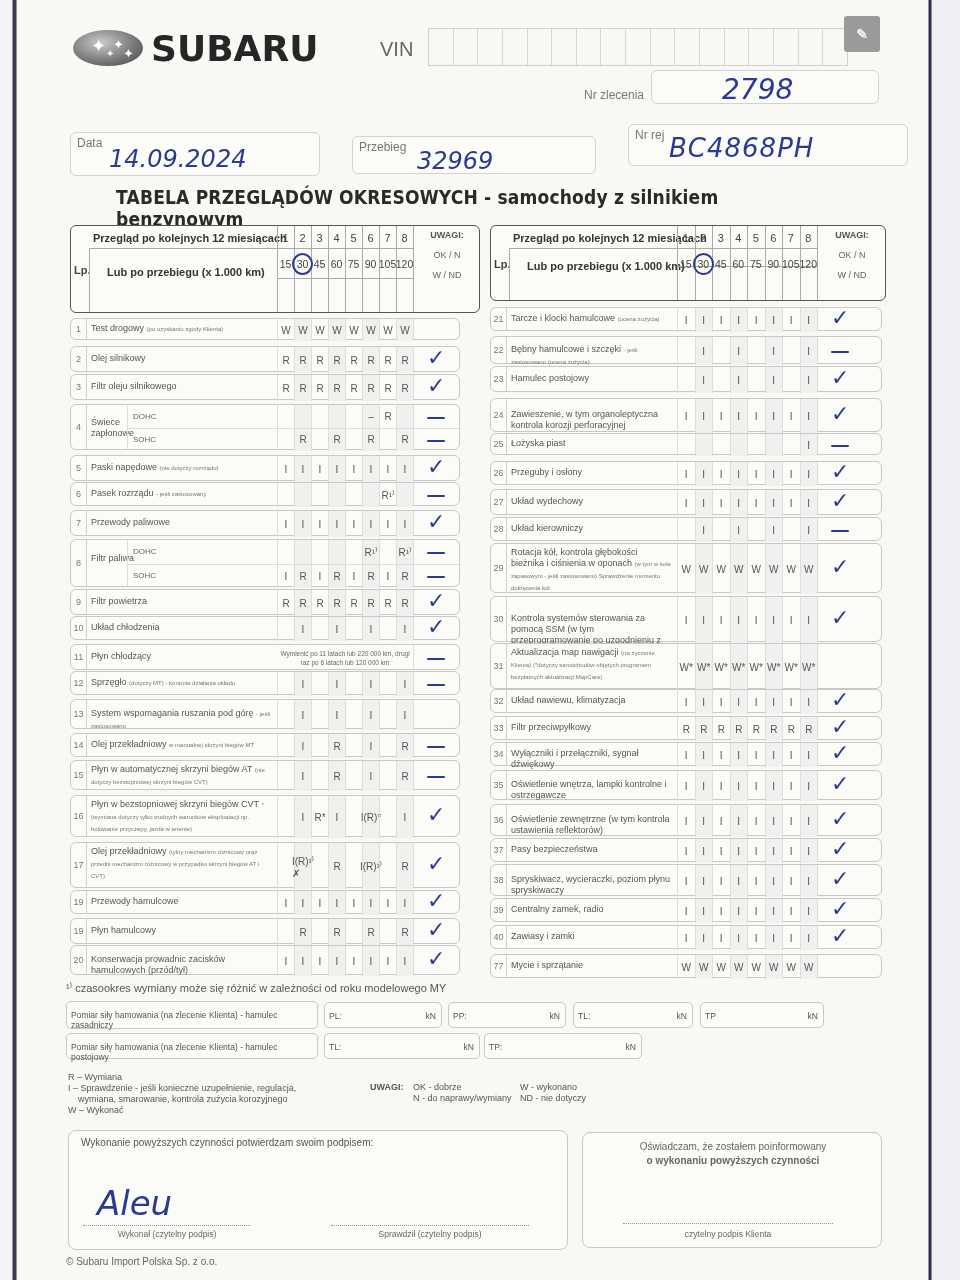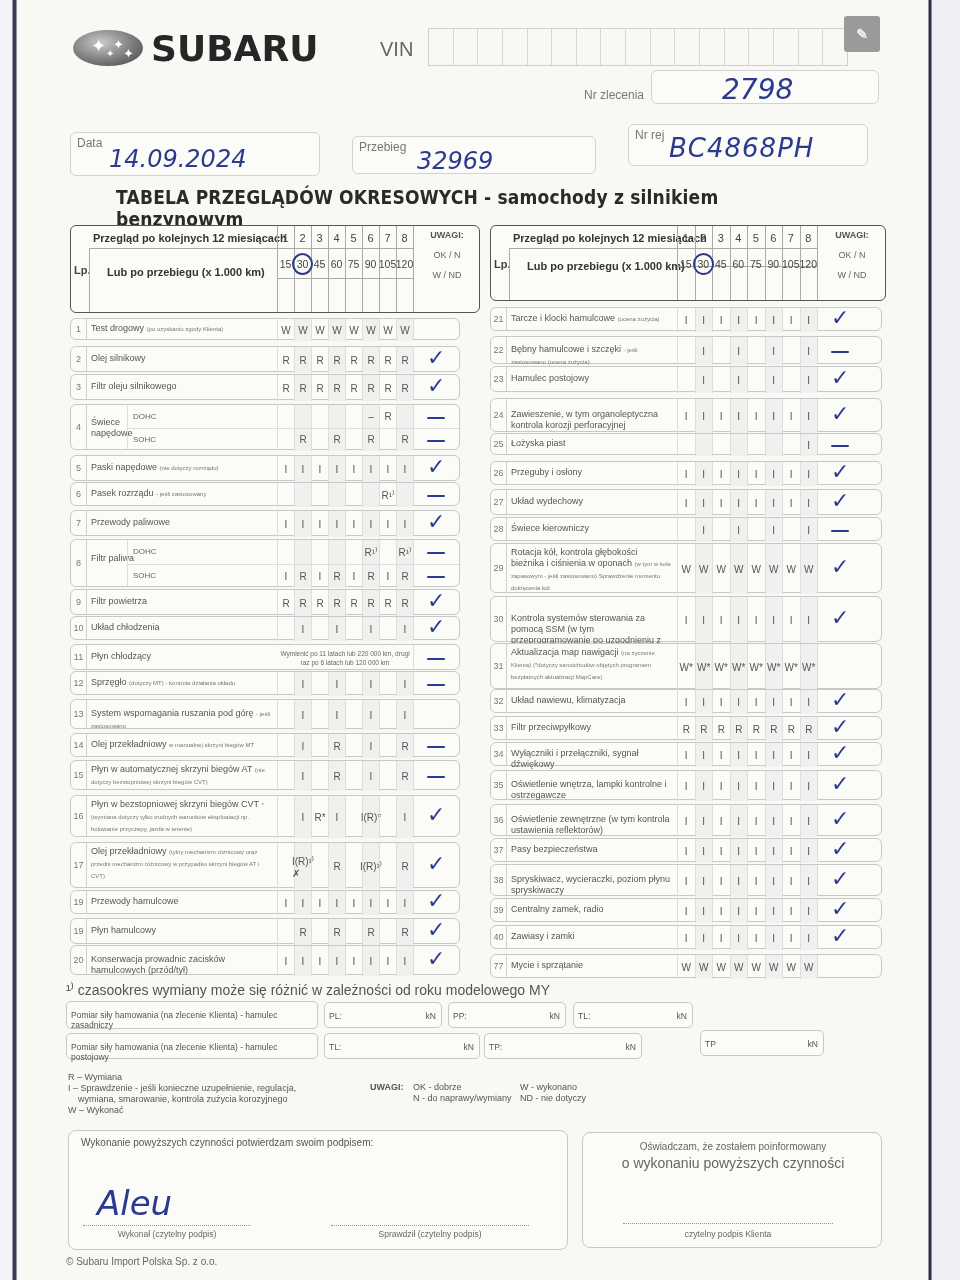--- a/index.html
+++ b/index.html
@@ -40,21 +40,21 @@
   .row .n { position: absolute; left: 0; top: 0; bottom: 0; width: 16px; font-size: 9px; color: #777; display: flex; align-items: center; justify-content: center; border-right: 1px solid #d0d0d0; }
   .row .lbl { position: absolute; left: 20px; font-size: 9px; color: #555; line-height: 11px; }
   .row .lbl small { font-size: 6px; color: #777; }
   .row .sub { position: absolute; font-size: 8px; color: #666; }
   .row .c { position: absolute; top: 0; bottom: 0; font-size: 10px; color: #555; display: flex; align-items: center; justify-content: center; border-left: 1px solid #ddd; }
   .row .c.shade { background: #f0f0ee; }
   .row .mark { position: absolute; font-size: 22px; color: #2b3a8f; font-family: "DejaVu Sans", sans-serif; line-height: 1; }
   .row .dash { position: absolute; height: 2px; background: #2b3a8f; width: 18px; border-radius: 1px; }
   .row .note { position: absolute; font-size: 6.5px; color: #666; text-align: center; line-height: 9px; }
 
-  .footnote { position: absolute; left: 48px; top: 980px; font-size: 14px; color: #555; text-align: center; }
+  .footnote { position: absolute; left: 48px; top: 980px; font-size: 11px; color: #555; text-align: center; }
   .mbox { position: absolute; border: 1px solid #c8c8c8; border-radius: 5px; background: #fbfbf8; font-size: 8.5px; color: #555; }
   .mbox .l { position: absolute; left: 4px; top: 8px; }
   .mbox .u { position: absolute; right: 5px; top: 8px; }
 
   .legend { position: absolute; font-size: 9px; color: #555; line-height: 11px; }
 
   .sigbox { position: absolute; border: 1px solid #c8c8c8; border-radius: 8px; background: #fbfbf8; }
   .sigbox .t { position: absolute; font-size: 10px; color: #555; }
   .sigbox .dots { position: absolute; border-top: 1px dotted #999; }
   .sigbox .cap { position: absolute; font-size: 8.5px; color: #666; text-align: center; }
@@ -105,21 +105,21 @@
   </div>
 
   <div class="field-box" style="left:52px;top:132px;width:250px;height:44px;">
     <span class="field-label">Data</span>
     <span class="hand" style="left:38px;top:12px;font-size:24px;">14.09.2024</span>
   </div>
   <div class="field-box" style="left:334px;top:136px;width:244px;height:38px;">
     <span class="field-label">Przebieg</span>
     <span class="hand" style="left:64px;top:10px;font-size:24px;">32969</span>
   </div>
-  <div class="field-box" style="left:610px;top:124px;width:240px;height:42px;padding-left:48px;">
+  <div class="field-box" style="left:610px;top:124px;width:280px;height:42px;padding-left:48px;">
     <span class="field-label">Nr rej</span>
     <span class="hand" style="left:40px;top:8px;font-size:26px;letter-spacing:1px;">BC4868PH</span>
   </div>
 
   <div class="title">TABELA PRZEGLĄDÓW OKRESOWYCH - samochody z silnikiem benzynowym</div>
 
   <div class="thead" id="thead-left" style="left:52px;top:225px;width:410px;height:88px;">
       <span class="lp" style="top:38px;left:3px;">Lp.</span>
       <div class="vline" style="left:18px;top:22px;"></div>
       <span class="hdr1" style="left:22px;top:6px;">Przegląd po kolejnych 12 miesiącach</span>
@@ -232,21 +232,21 @@
         <span class="c shade" style="left:257px;width:17px;top:0px;bottom:auto;height:26px;">R</span>
         <span class="c" style="left:274px;width:17px;top:0px;bottom:auto;height:26px;">R</span>
         <span class="c shade" style="left:291px;width:17px;top:0px;bottom:auto;height:26px;">R</span>
         <span class="c" style="left:308px;width:17px;top:0px;bottom:auto;height:26px;">R</span>
         <span class="c shade" style="left:325px;width:17px;top:0px;bottom:auto;height:26px;">R</span>
         <span class="mark" style="left:356px;top:0px;">✓</span>
         <span style="position:absolute;left:342px;top:0;bottom:0;border-left:1px solid #ddd;"></span>
       </div>
       <div class="row" style="left: 52px; top: 404px; width: 390px; height: 46px;">
         <span class="n">4</span>
-        <span class="lbl" style="top:12px;width:50px;"><span>Świece napędowe</span> <small></small></span>
+        <span class="lbl" style="top:12px;width:50px;"><span>Świece zapłonowe</span> <small></small></span>
         <span class="sub" style="left:62px;top:6.5px;">DOHC</span>
         <span class="c" style="left:206px;width:17px;top:0px;bottom:auto;height:23px;"></span>
         <span class="c shade" style="left:223px;width:17px;top:0px;bottom:auto;height:23px;"></span>
         <span class="c" style="left:240px;width:17px;top:0px;bottom:auto;height:23px;"></span>
         <span class="c shade" style="left:257px;width:17px;top:0px;bottom:auto;height:23px;"></span>
         <span class="c" style="left:274px;width:17px;top:0px;bottom:auto;height:23px;"></span>
         <span class="c shade" style="left:291px;width:17px;top:0px;bottom:auto;height:23px;">–</span>
         <span class="c" style="left:308px;width:17px;top:0px;bottom:auto;height:23px;">R</span>
         <span class="c shade" style="left:325px;width:17px;top:0px;bottom:auto;height:23px;"></span>
         <span class="dash" style="left:356px;top:11.5px;"></span>
@@ -589,21 +589,21 @@
         <span class="c shade" style="left:238.5px;width:17.5px;top:0px;bottom:auto;height:26px;">I</span>
         <span class="c" style="left:256px;width:17.5px;top:0px;bottom:auto;height:26px;">I</span>
         <span class="c shade" style="left:273.5px;width:17.5px;top:0px;bottom:auto;height:26px;">I</span>
         <span class="c" style="left:291px;width:17.5px;top:0px;bottom:auto;height:26px;">I</span>
         <span class="c shade" style="left:308.5px;width:17.5px;top:0px;bottom:auto;height:26px;">I</span>
         <span class="mark" style="left:340px;top:0px;">✓</span>
         <span style="position:absolute;left:326px;top:0;bottom:0;border-left:1px solid #ddd;"></span>
       </div>
       <div class="row" style="left: 472px; top: 517px; width: 392px; height: 24px;">
         <span class="n">28</span>
-        <span class="lbl" style="top:5px;width:162px;"><span>Świece kierowniczy</span> <small></small></span>
+        <span class="lbl" style="top:5px;width:162px;"><span>Układ kierowniczy</span> <small></small></span>
         <span class="c" style="left:186px;width:17.5px;top:0px;bottom:auto;height:24px;"></span>
         <span class="c shade" style="left:203.5px;width:17.5px;top:0px;bottom:auto;height:24px;">I</span>
         <span class="c" style="left:221px;width:17.5px;top:0px;bottom:auto;height:24px;"></span>
         <span class="c shade" style="left:238.5px;width:17.5px;top:0px;bottom:auto;height:24px;">I</span>
         <span class="c" style="left:256px;width:17.5px;top:0px;bottom:auto;height:24px;"></span>
         <span class="c shade" style="left:273.5px;width:17.5px;top:0px;bottom:auto;height:24px;">I</span>
         <span class="c" style="left:291px;width:17.5px;top:0px;bottom:auto;height:24px;"></span>
         <span class="c shade" style="left:308.5px;width:17.5px;top:0px;bottom:auto;height:24px;">I</span>
         <span class="dash" style="left:340px;top:12px;"></span>
         <span style="position:absolute;left:326px;top:0;bottom:0;border-left:1px solid #ddd;"></span>
@@ -802,21 +802,21 @@
       <span class="u">kN</span>
   </div>
   <div class="mbox" style="left:430px;top:1002px;width:118px;height:26px;">
     <span class="l">PP:</span>
       <span class="u">kN</span>
   </div>
   <div class="mbox" style="left:555px;top:1002px;width:120px;height:26px;">
     <span class="l">TL:</span>
       <span class="u">kN</span>
   </div>
-  <div class="mbox" style="left:682px;top:1002px;width:124px;height:26px;margin-top:28px;">
+  <div class="mbox" style="left:682px;top:1002px;width:124px;height:26px;">
     <span class="l">TP</span>
       <span class="u">kN</span>
   </div>
 
   <div class="mbox" style="left:48px;top:1033px;width:252px;height:26px;">
     <span class="l">Pomiar siły hamowania (na zlecenie Klienta) - hamulec postojowy</span>
   </div>
   <div class="mbox" style="left:306px;top:1033px;width:156px;height:26px;">
     <span class="l">TL:</span>
       <span class="u">kN</span>
@@ -845,19 +845,19 @@
   <div class="sigbox" style="left:50px;top:1130px;width:500px;height:120px;">
     <span class="t" style="left:12px;top:6px;">Wykonanie powyższych czynności potwierdzam swoim podpisem:</span>
     <span class="hand" style="left:28px;top:52px;font-size:34px;font-style:italic;">Aleu</span>
     <div class="dots" style="left:14px;top:94px;width:168px;"></div>
     <div class="cap" style="left:14px;top:98px;width:168px;">Wykonał (czytelny podpis)</div>
     <div class="dots" style="left:262px;top:94px;width:198px;"></div>
     <div class="cap" style="left:262px;top:98px;width:198px;">Sprawdził (czytelny podpis)</div>
   </div>
   <div class="sigbox" style="left:564px;top:1132px;width:300px;height:116px;">
     <div class="cap" style="left:0;top:8px;width:300px;font-size:10px;">Oświadczam, że zostałem poinformowany</div>
-    <div class="cap" style="left:0;top:22px;width:300px;font-size:14px;">o wykonaniu powyższych czynności</div>
+    <div class="cap" style="left:0;top:22px;width:300px;font-size:10px;font-weight:bold;">o wykonaniu powyższych czynności</div>
     <div class="dots" style="left:40px;top:90px;width:210px;"></div>
     <div class="cap" style="left:40px;top:96px;width:210px;">czytelny podpis Klienta</div>
   </div>
 
   <div class="copyright">© Subaru Import Polska Sp. z o.o.</div>
 </div>
 
 </body></html>

